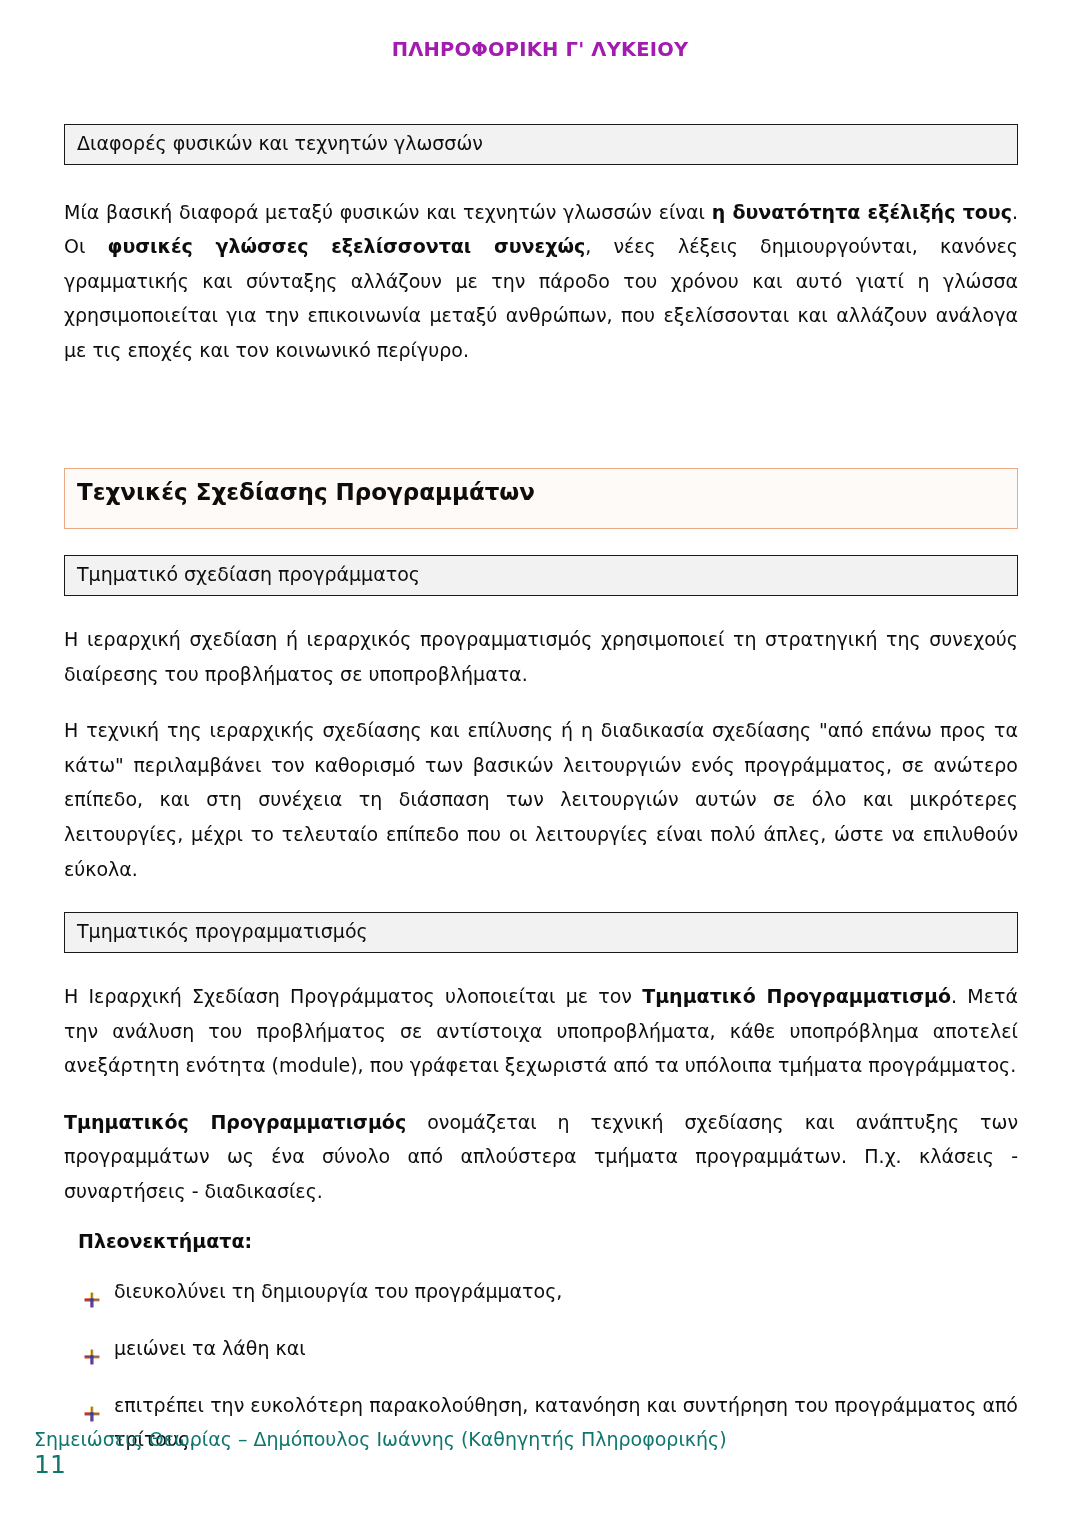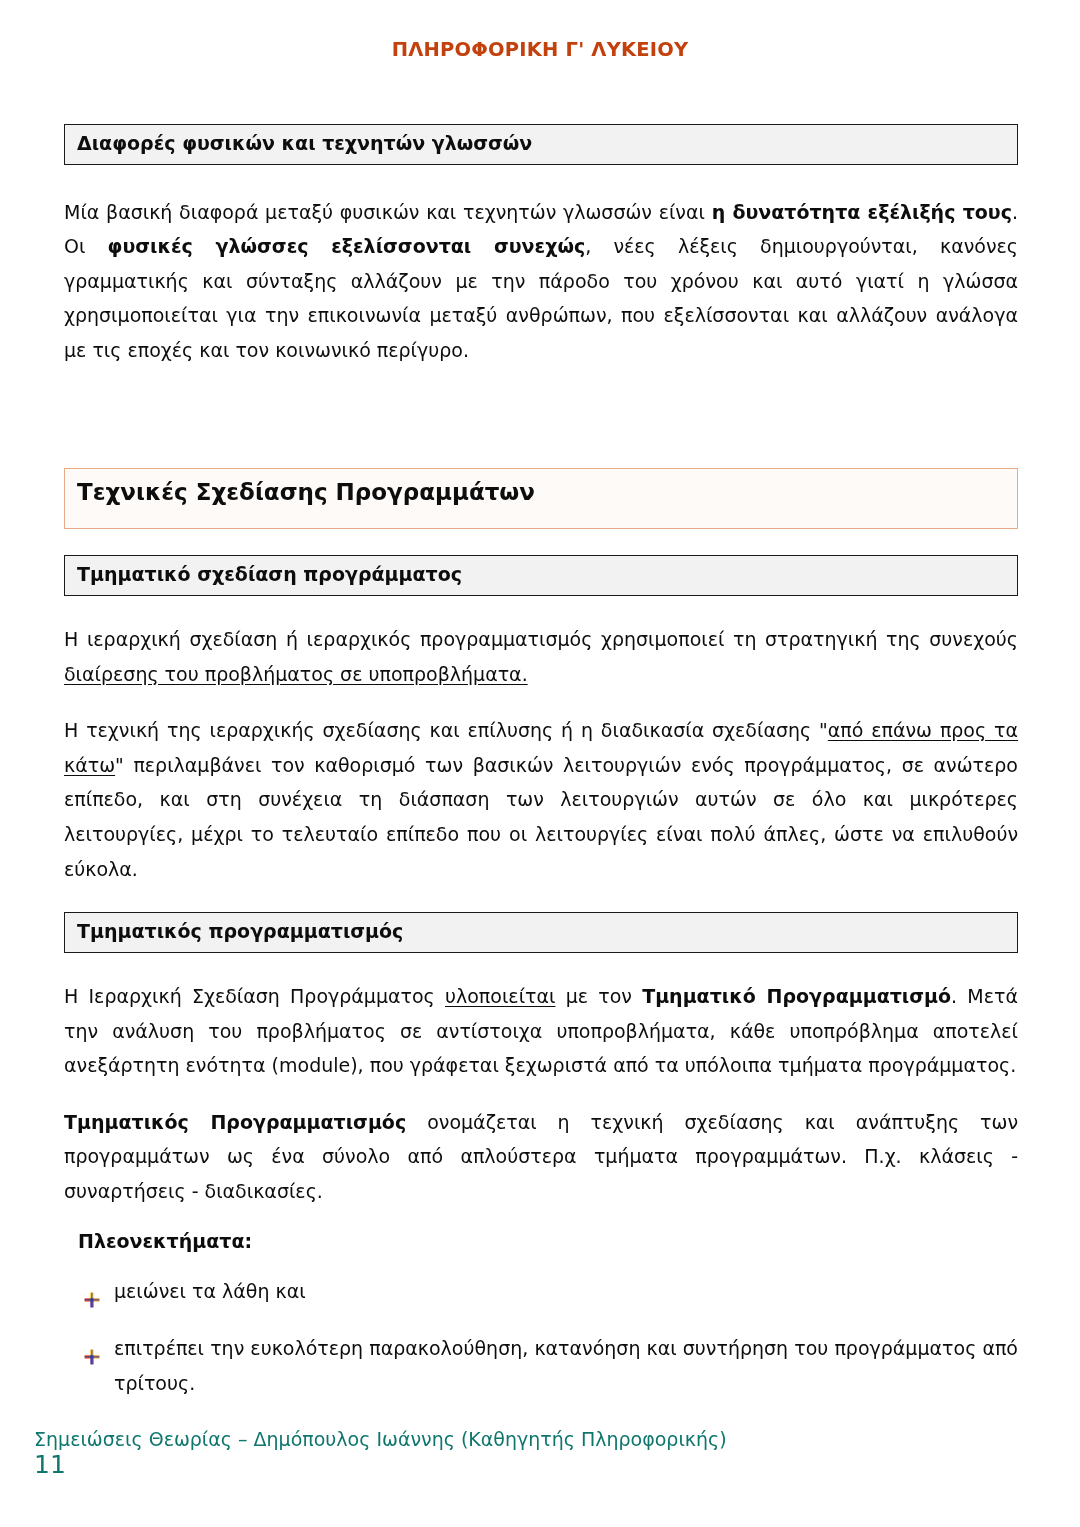--- a/index.html
+++ b/index.html
@@ -23,39 +23,39 @@
   
   .doc-header {
     position: absolute;
     top: 38px;
     left: 0;
     width: 1080px;
     text-align: center;
     font-size: 19.5px;
     font-weight: bold;
     letter-spacing: 0.2px;
-    color: #c2410c;
+    color: #a21caf;
   }
 
   
   .content {
     position: absolute;
     left: 64px;
     top: 124px;
     width: 954px;
   }
 
   
   .head-box {
     box-sizing: border-box;
     border: 1.4px solid #1a1a1a;
     background: #f2f2f2;
     padding: 7px 12px 8px 12px;
     font-size: 19px;
-    font-weight: bold;
+    font-weight: normal;
     color: #0d0d0d;
     line-height: 1.25;
   }
   .head-box.h1-box {
     border: 1.6px solid #e8ab86;
     background: #fdfaf8;
     padding: 9px 12px 22px 12px;
     font-size: 23px;
     font-weight: bold;
   }
@@ -63,21 +63,21 @@
   
   p.body {
     margin: 0;
     font-size: 19px;
     line-height: 1.82;
     text-align: justify;
     color: #0d0d0d;
     hyphens: none;
   }
   .b { font-weight: bold; }
-  .u { text-decoration: underline; text-underline-offset: 3px; }
+  .u { text-underline-offset: 3px; }
   .sp-22 { height: 22px; }
   .sp-26 { height: 26px; }
   .sp-30 { height: 30px; }
   .sp-48 { height: 48px; }
 
   
   .adv-label {
     margin: 0;
     font-size: 19px;
     font-weight: bold;
@@ -173,20 +173,34 @@
 
     <div class="sp-22"></div>
 
     <p class="body"><span class="b">Τμηματικός Προγραμματισμός</span><span> ονομάζεται η τεχνική σχεδίασης και ανάπτυξης των προγραμμάτων ως ένα σύνολο από απλούστερα τμήματα προγραμμάτων. Π.χ. κλάσεις - συναρτήσεις - διαδικασίες.</span></p>
 
     <div class="sp-22"></div>
 
     <p class="adv-label">Πλεονεκτήματα:</p>
 
     <ul class="bullets">
+      <li>
+        <span class="bullet-mark">
+          <svg width="16" height="16" viewBox="0 0 16 16" aria-hidden="true">
+            <rect x="6.2" y="0.6" width="3.4" height="6.2" fill="#ffcc33"></rect>
+            <rect x="0.6" y="6.2" width="6.2" height="3.4" fill="#e8533a"></rect>
+            <rect x="9.2" y="6.2" width="6.2" height="3.4" fill="#f0a24a"></rect>
+            <rect x="6.2" y="9.2" width="3.4" height="6.2" fill="#7a4fa0"></rect>
+            <rect x="6.2" y="6.2" width="3.4" height="3.4" fill="#3b4aa8"></rect>
+            <rect x="7.4" y="0.6" width="1.0" height="14.8" fill="#2d3a8c"></rect>
+            <rect x="0.6" y="7.4" width="14.8" height="1.0" fill="#2d3a8c"></rect>
+          </svg>
+        </span>
+        <span>διευκολύνει τη δημιουργία του προγράμματος,</span>
+      </li>
       <li>
         <span class="bullet-mark">
           <svg width="16" height="16" viewBox="0 0 16 16" aria-hidden="true">
             <rect x="6.2" y="0.6" width="3.4" height="6.2" fill="#ffcc33"></rect>
             <rect x="0.6" y="6.2" width="6.2" height="3.4" fill="#e8533a"></rect>
             <rect x="9.2" y="6.2" width="6.2" height="3.4" fill="#f0a24a"></rect>
             <rect x="6.2" y="9.2" width="3.4" height="6.2" fill="#7a4fa0"></rect>
             <rect x="6.2" y="6.2" width="3.4" height="3.4" fill="#3b4aa8"></rect>
             <rect x="7.4" y="0.6" width="1.0" height="14.8" fill="#2d3a8c"></rect>
             <rect x="0.6" y="7.4" width="14.8" height="1.0" fill="#2d3a8c"></rect>

